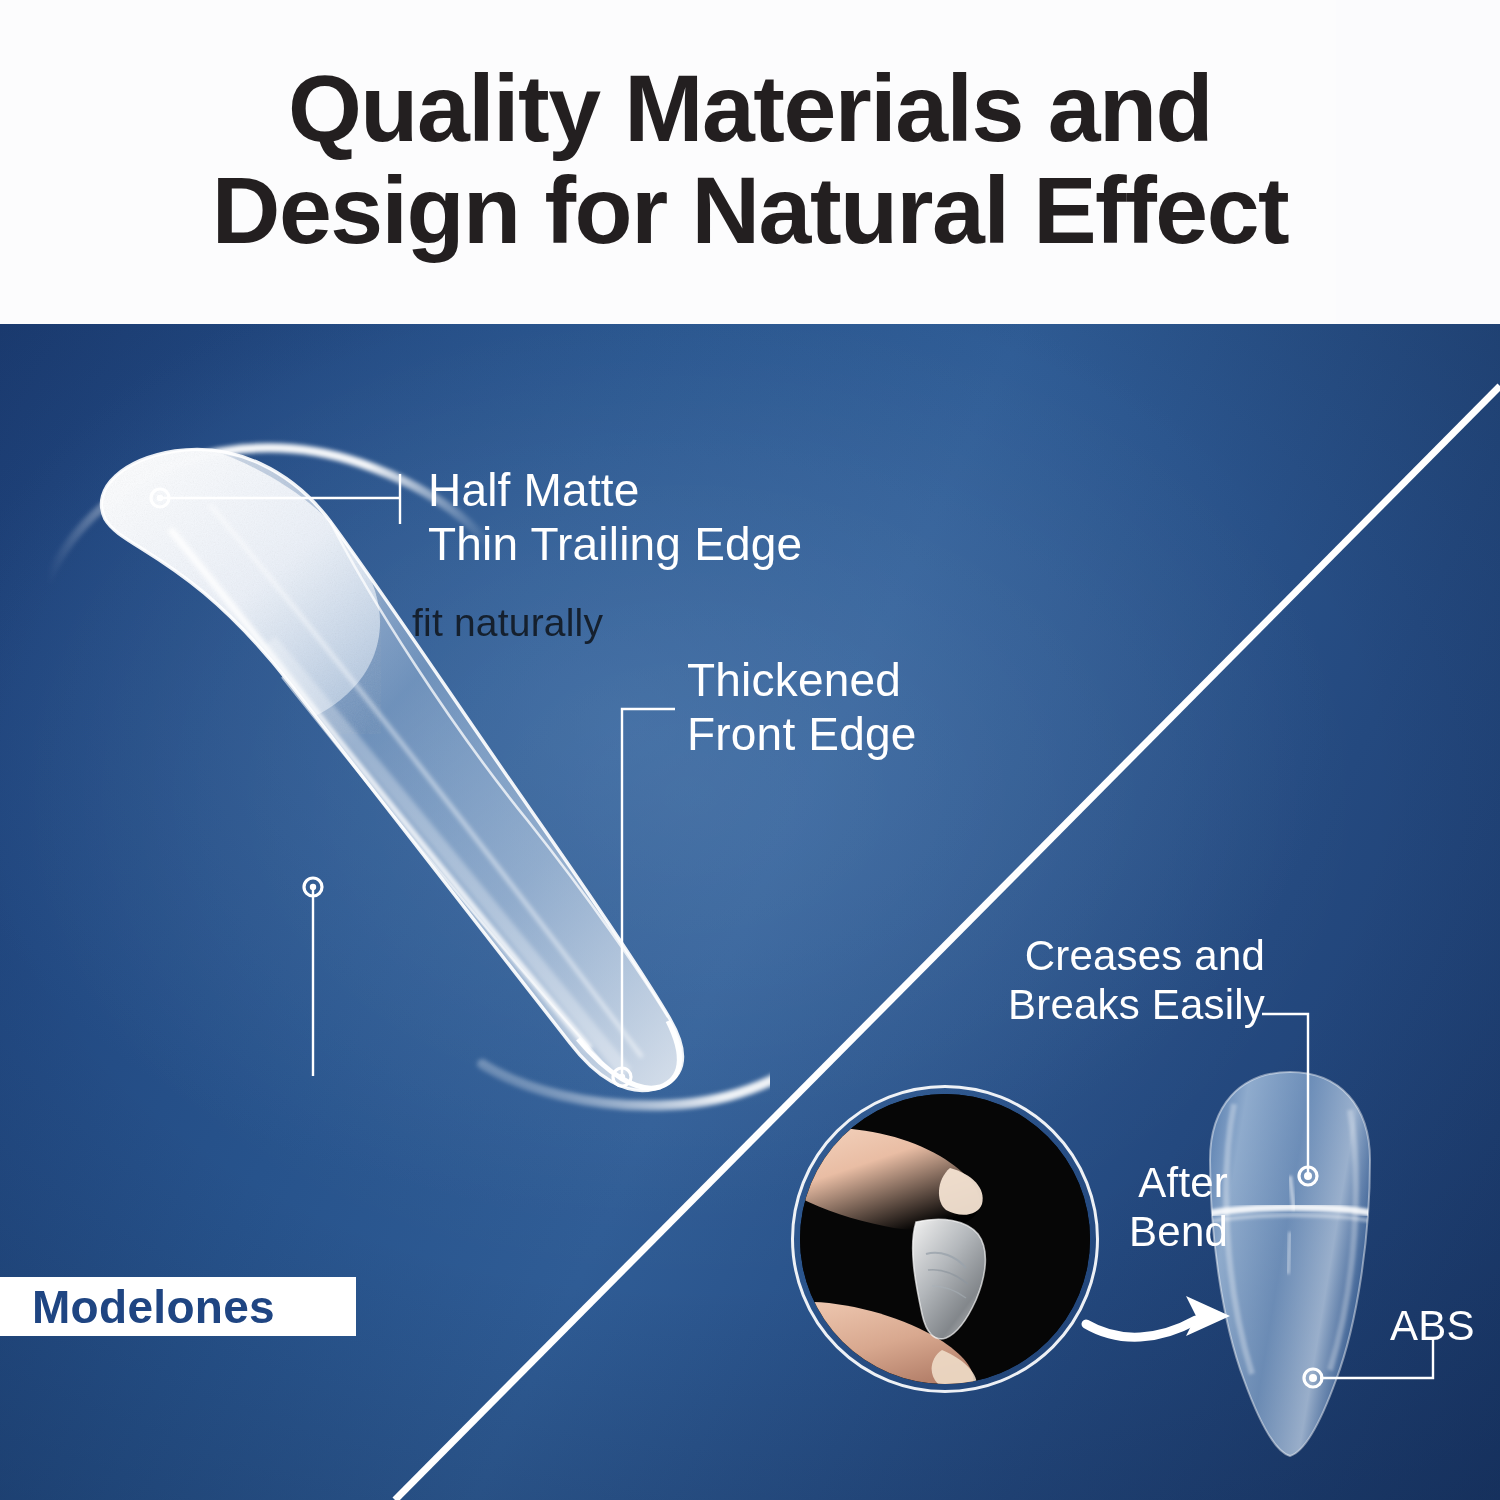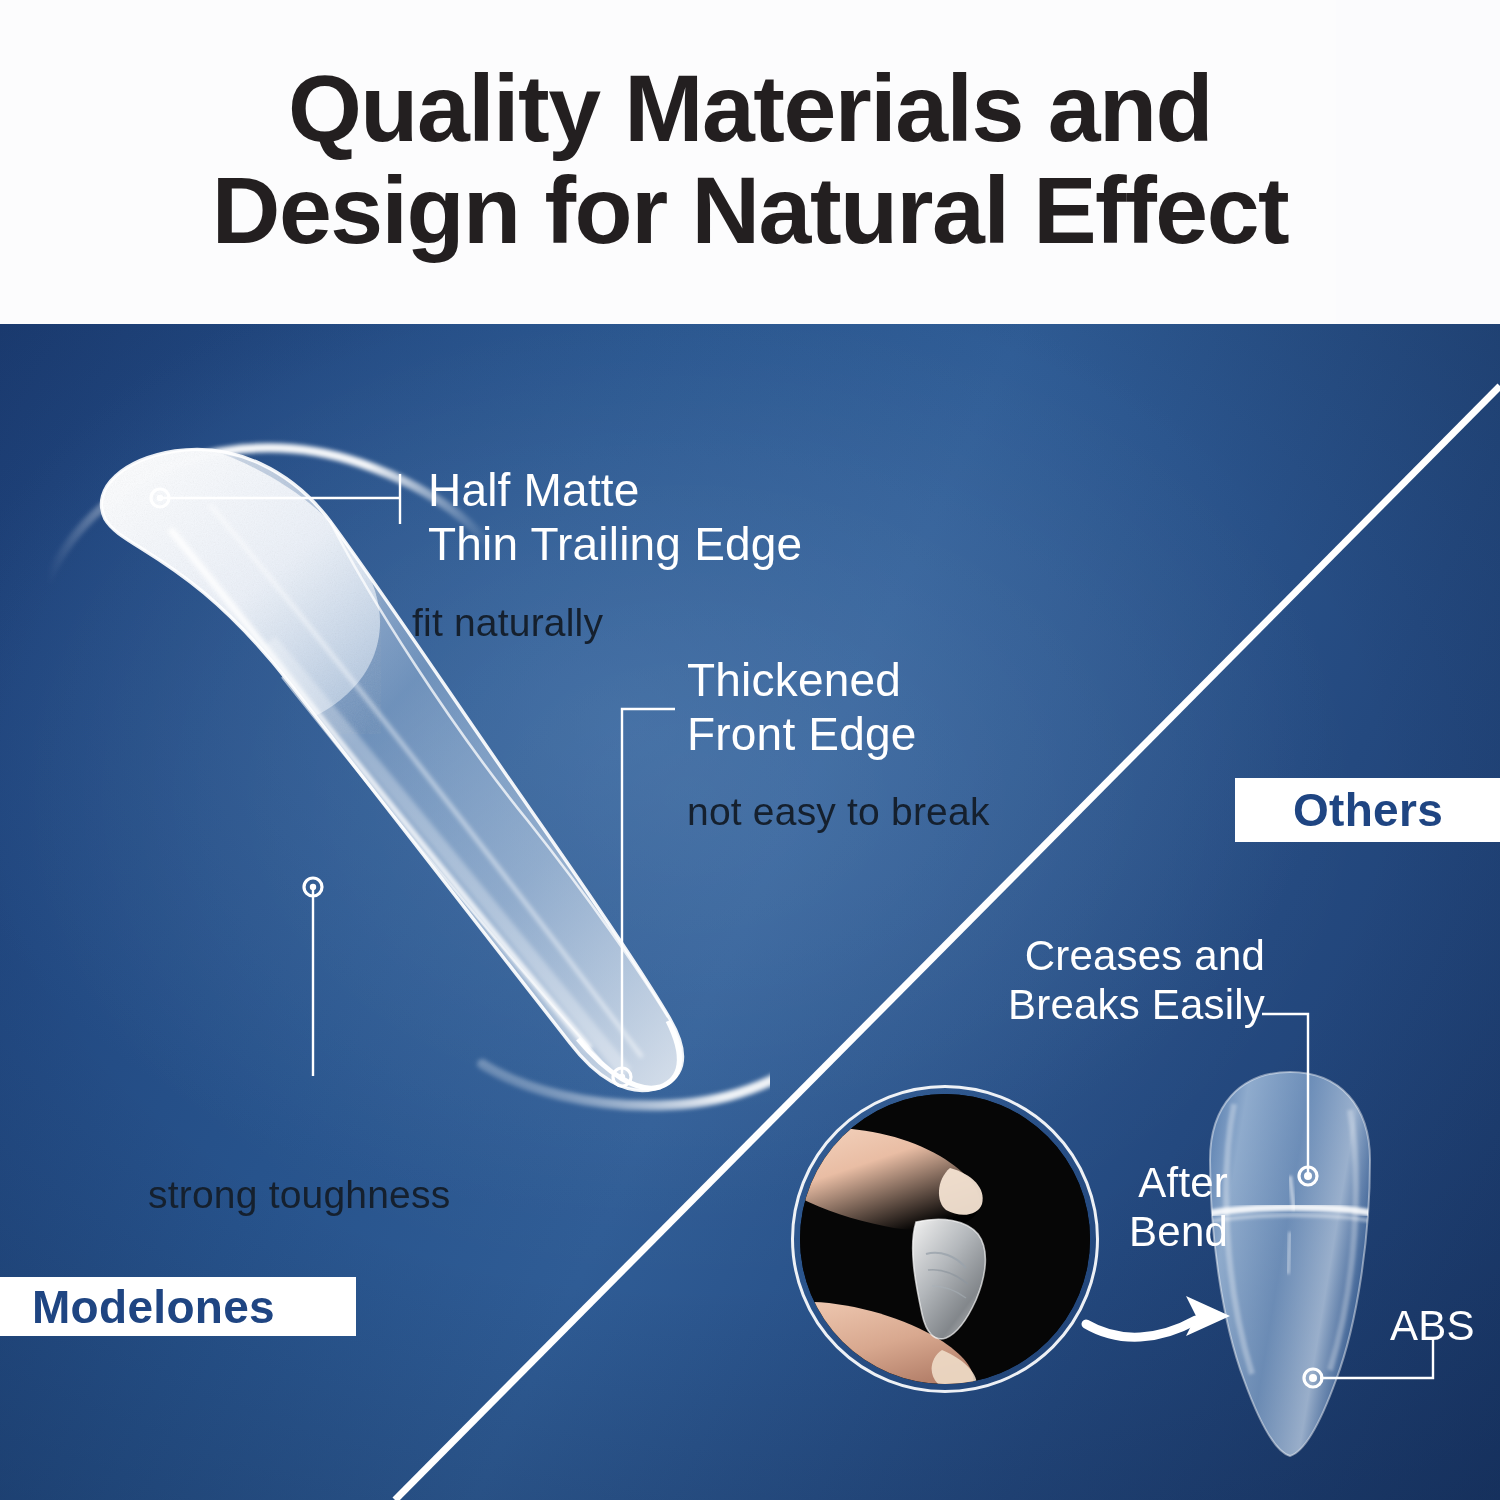--- a/index.html
+++ b/index.html
@@ -405,27 +405,24 @@
         <circle cx="1313" cy="1054" r="4" fill="#ffffff"></circle>
       </g>
     </svg>
 
     <div class="lbl-main" id="lbl-halfmatte">Half Matte
 Thin Trailing Edge</div>
     <div class="lbl-sub" id="lbl-fitnatural">fit naturally</div>
 
     <div class="lbl-main" id="lbl-thickened">Thickened
 Front Edge</div>
-    <div class="lbl-sub" id="lbl-notbreak">not easy to break</div>
-
-    <div class="lbl-sub" id="lbl-toughness">strong toughness</div>
+
 
     <div class="lbl-plain" id="lbl-creases">Creases and
 Breaks Easily</div>
     <div class="lbl-plain" id="lbl-afterbend">After
 Bend</div>
     <div class="lbl-plain" id="lbl-abs">ABS</div>
 
     <div class="badge" id="badge-modelones">Modelones</div>
-    <div class="badge" id="badge-others">Others</div>
 
   </div>
 </div>
 
 </body></html>

